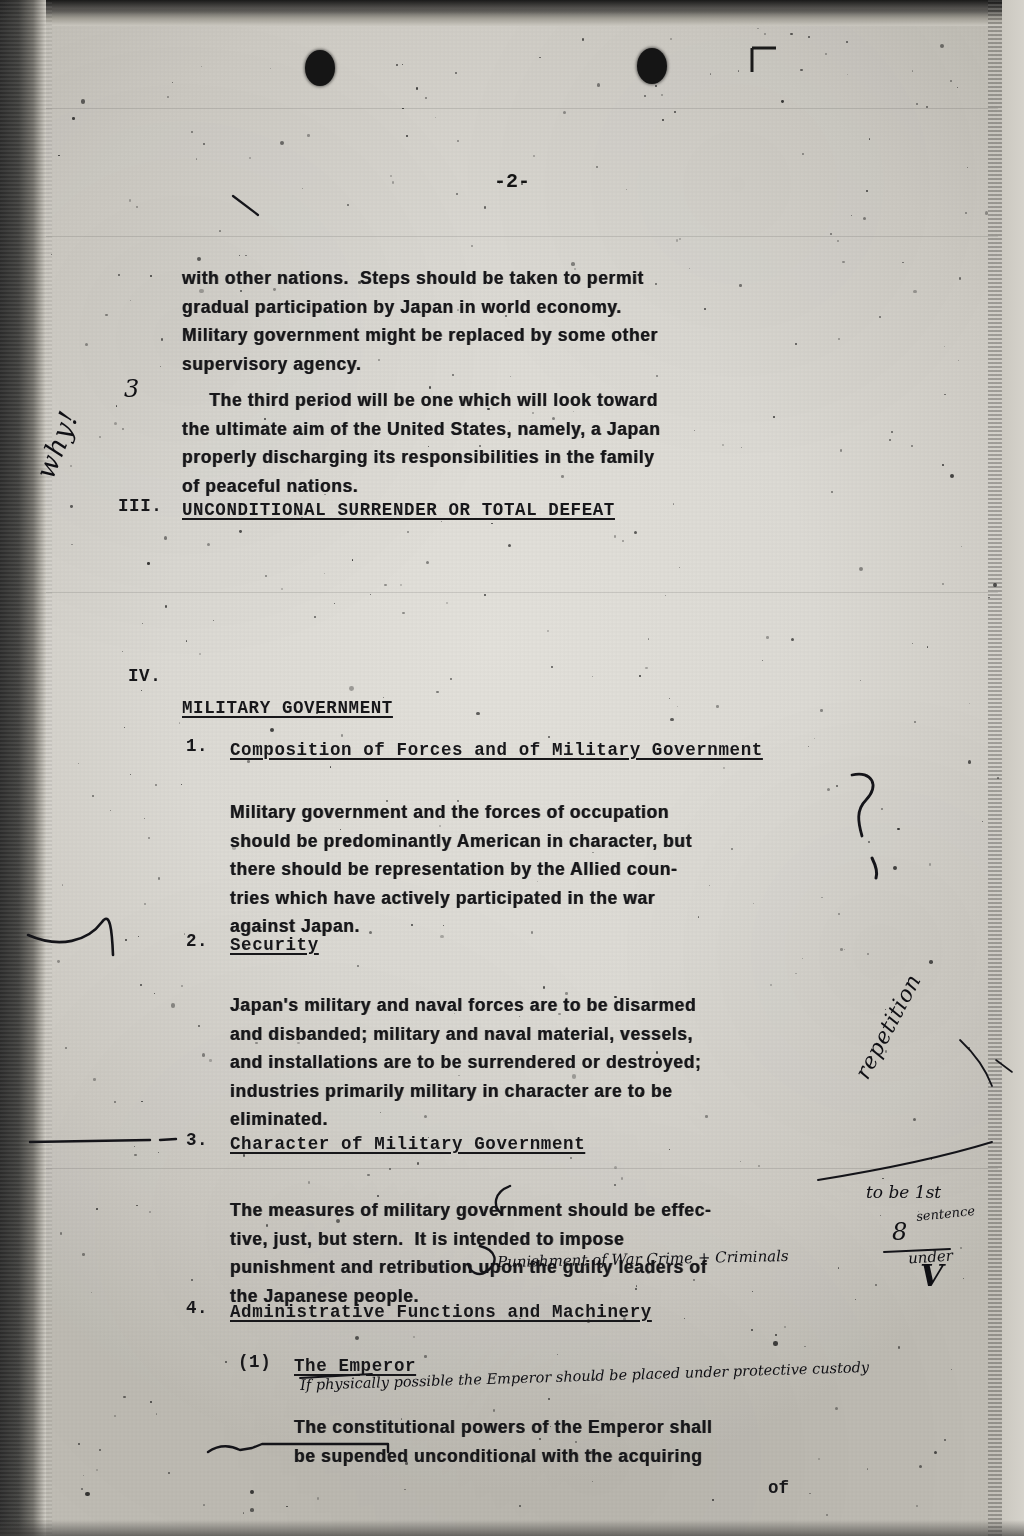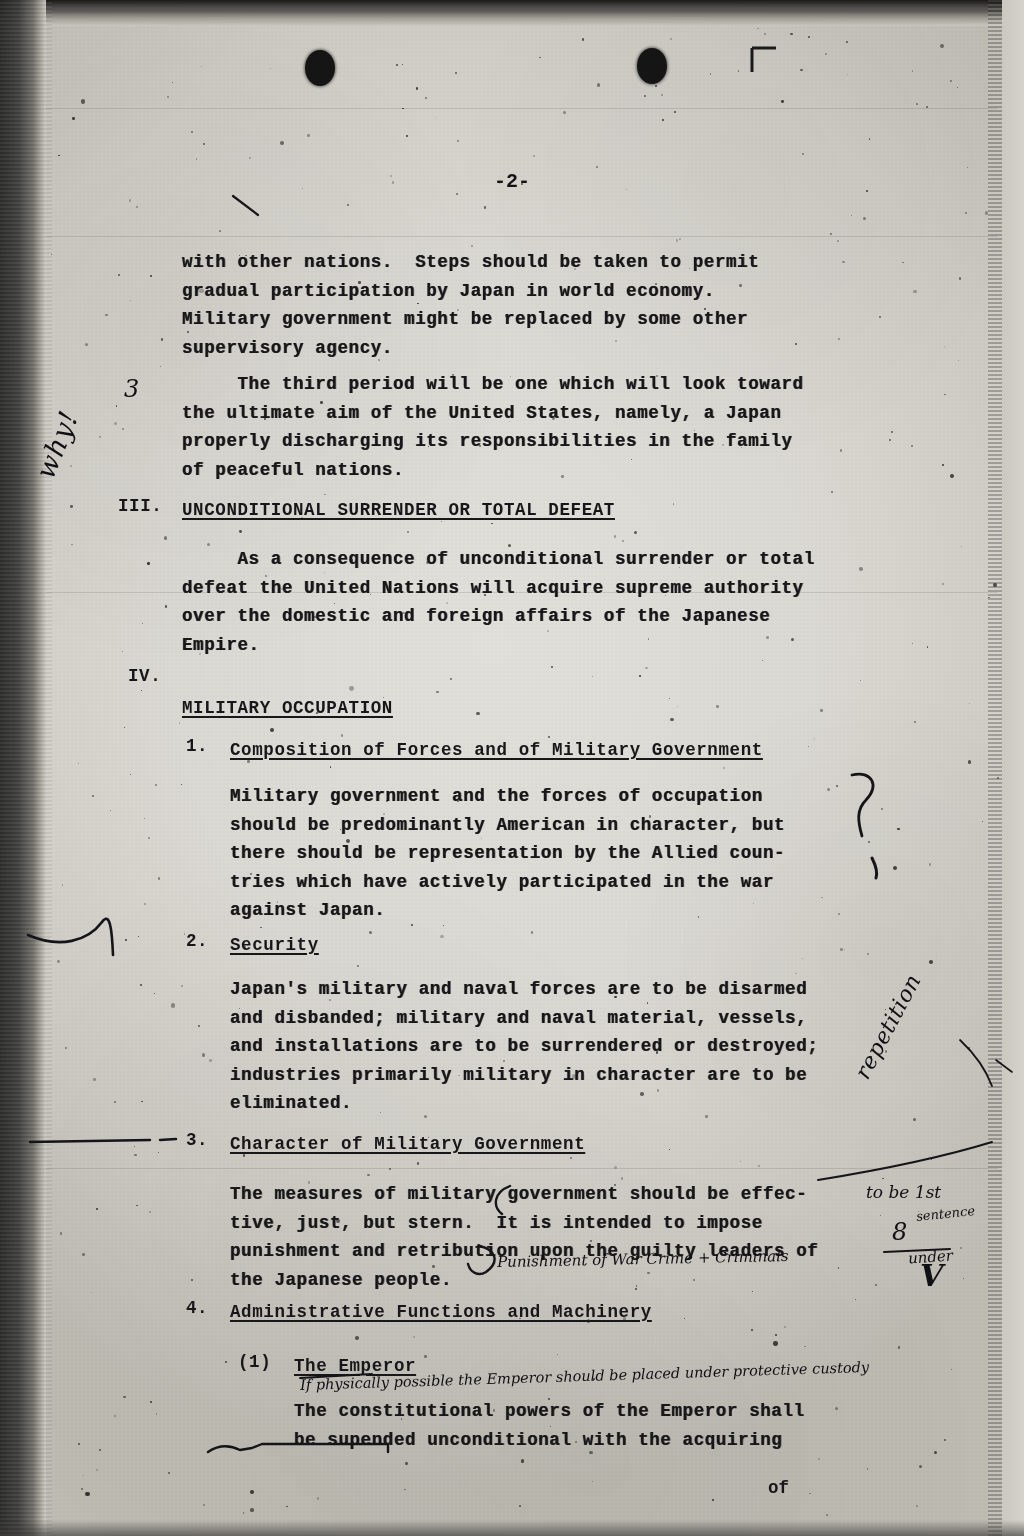--- a/index.html
+++ b/index.html
@@ -93,27 +93,28 @@
     width: 30px; height: 36px;
     background: #151515;
     border-radius: 50%;
     box-shadow: 0 0 3px 1px rgba(0,0,0,.5);
   }
 
   
   .typed {
     position: absolute;
     color: #17171a;
-    font-family: Liberation Mono, monospace;
+    font-family: Liberation Sans, sans-serif;
     font-weight: bold;
     font-size: 17.5px;
     line-height: 28.5px;
     letter-spacing: .6px;
     white-space: pre;
     text-shadow: 0.6px 0 0 rgba(20,20,20,.55), -0.5px 0.4px 0 rgba(30,30,30,.35);
+    margin-top: 16px;
   }
   .pageno {
     position: absolute;
     left: 0; top: 170px; width: 1024px;
     text-align: center;
     font-family: "Liberation Mono", "DejaVu Sans Mono", monospace;
     font-weight: bold;
     font-size: 20px;
     color: #141414;
   }
@@ -218,27 +219,23 @@
 Military government might be replaced by some other
 supervisory agency.</div>
 
   <div class="typed" style="left:182px; top:370px;">     The third period will be one which will look toward
 the ultimate aim of the United States, namely, a Japan
 properly discharging its responsibilities in the family
 of peaceful nations.</div>
 
   <div class="roman" style="left:118px; top:496px;">III.</div>
   <div class="head-u" style="left:182px; top:496px;">UNCONDITIONAL SURRENDER OR TOTAL DEFEAT</div>
-  <div class="typed" style="left:182px; top:545px;">     As a consequence of unconditional surrender or total
-defeat the United Nations will acquire supreme authority
-over the domestic and foreign affairs of the Japanese
-Empire.</div>
 
   <div class="roman" style="left:128px; top:666px;">IV.</div>
-  <div class="head-u" style="left:182px; top:694px;">MILITARY OCCUPATION</div>
+  <div class="head-u" style="left:182px; top:694px;">MILITARY GOVERNMENT</div>
 
   <div class="roman" style="left:186px; top:736px;">1.</div>
   <div class="head-u" style="left:230px; top:736px;">Composition of Forces and of Military Government</div>
   <div class="typed" style="left:230px; top:782px;">Military government and the forces of occupation
 should be predominantly American in character, but
 there should be representation by the Allied coun-
 tries which have actively participated in the war
 against Japan.</div>
 
   <div class="roman" style="left:186px; top:931px;">2.</div>

